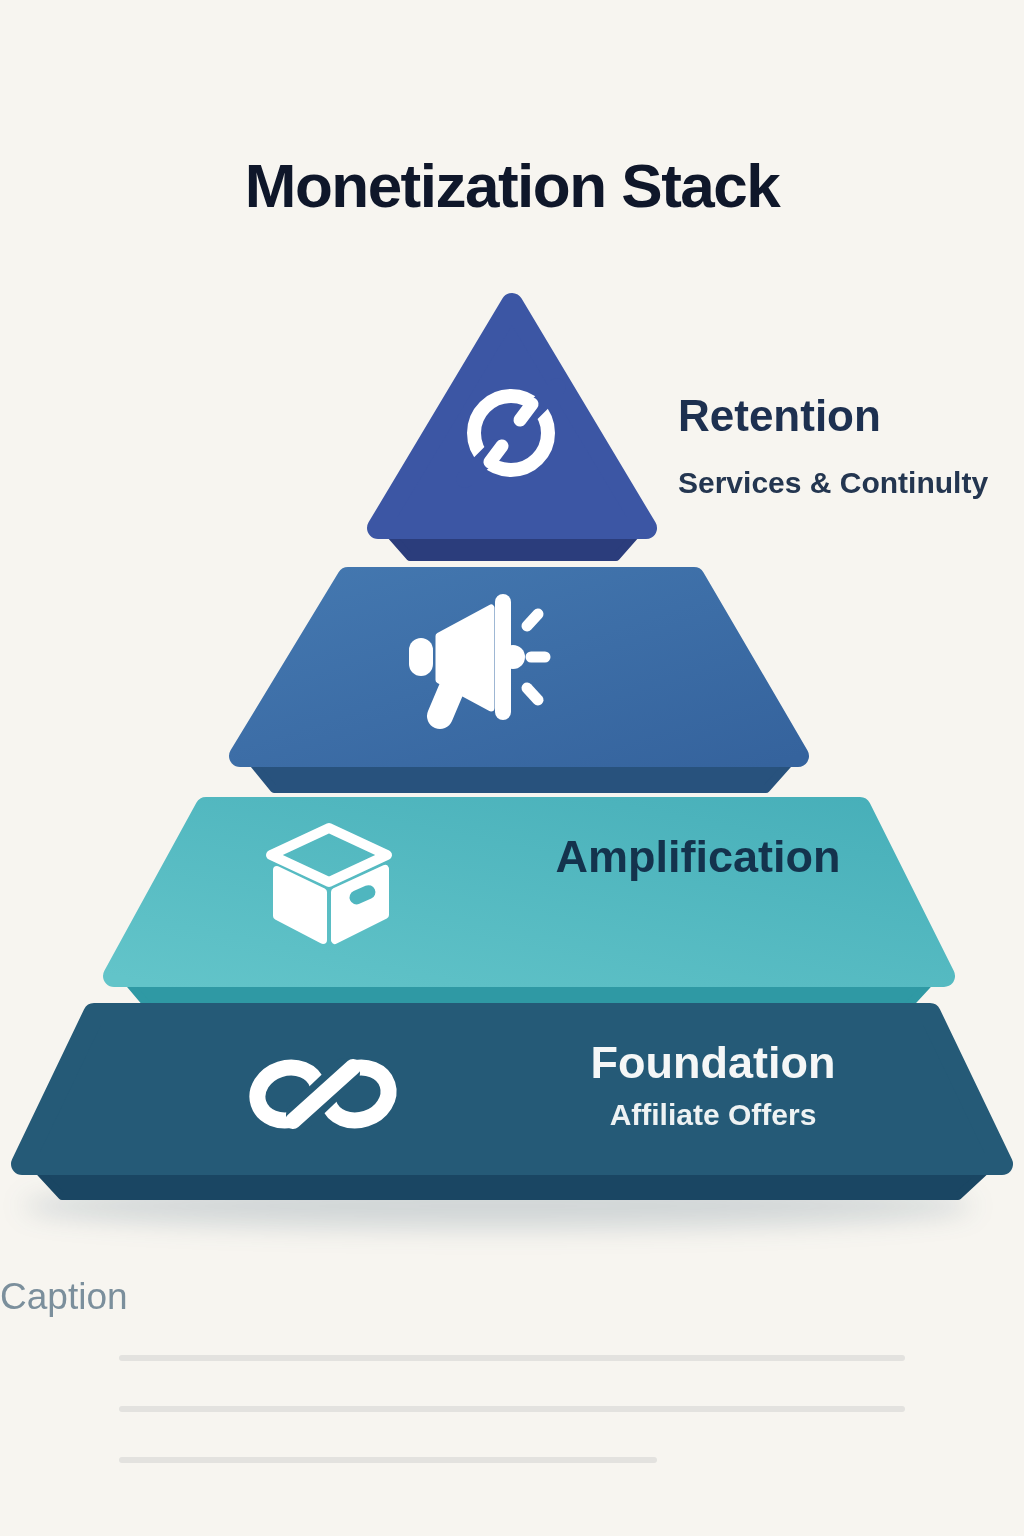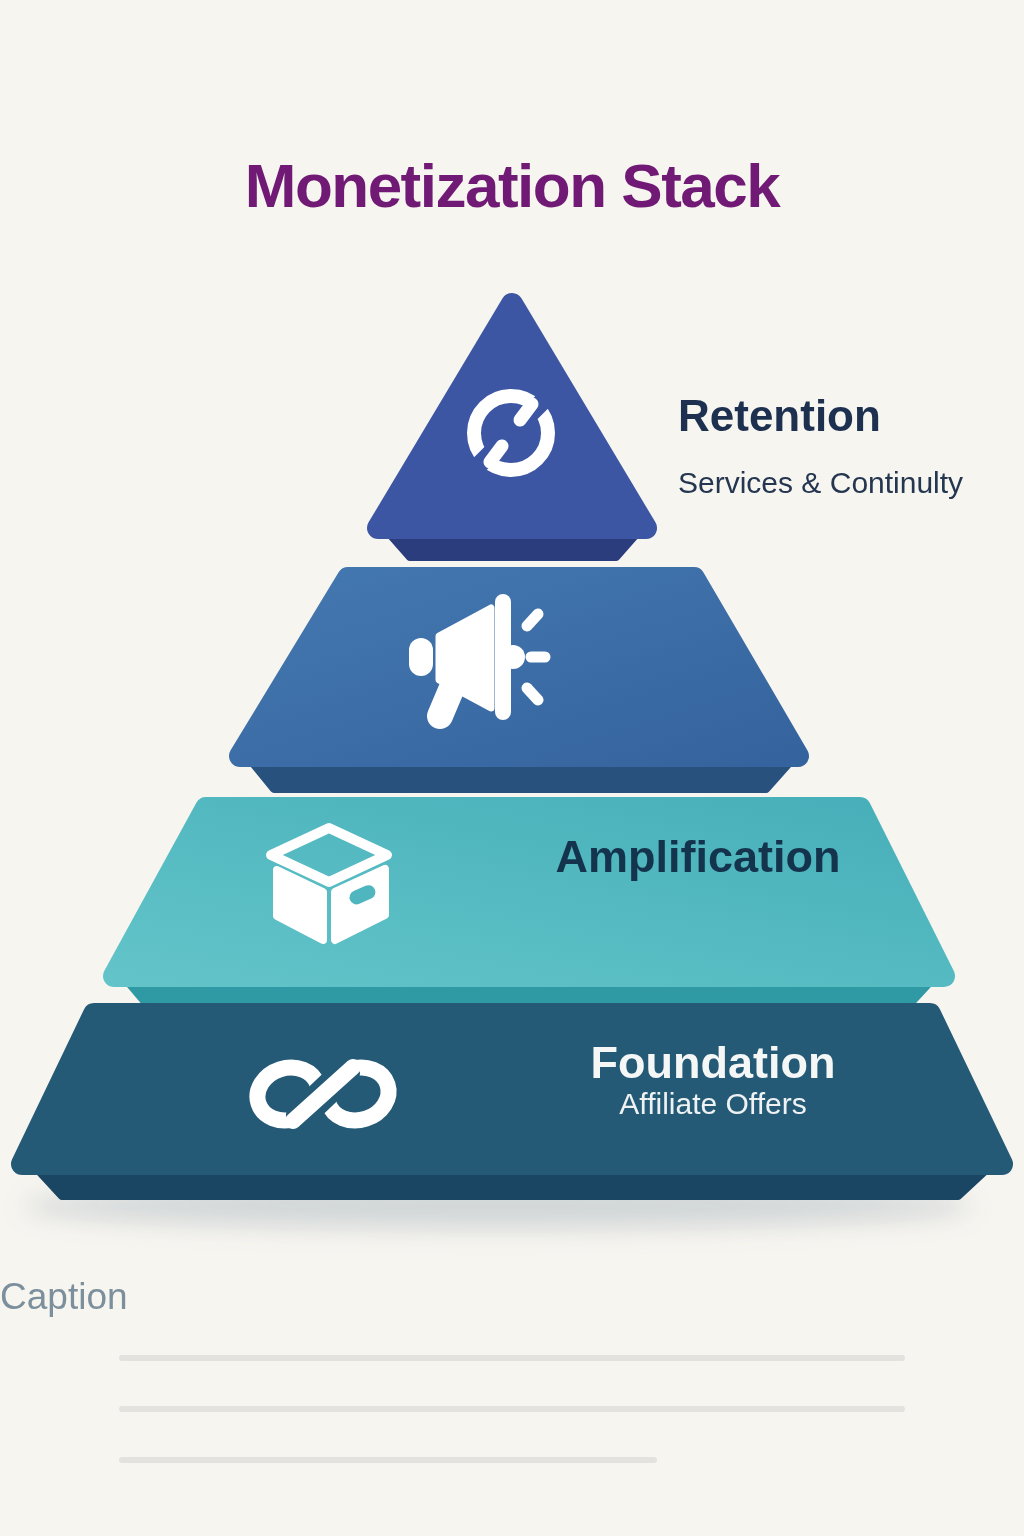--- a/index.html
+++ b/index.html
@@ -6,40 +6,40 @@
   body{
     width:1024px;height:1536px;
     position:relative;overflow:hidden;
     background:#f7f5f0;
     font-family:"Liberation Sans",sans-serif;
   }
   .page-title{
     position:absolute;top:150px;left:0;width:1024px;
     text-align:center;
     font-size:62px;font-weight:700;letter-spacing:-1.5px;
-    color:#701a75;
+    color:#0f172a;
   }
   .pyramid-svg{position:absolute;left:0;top:0;}
   .pyramid-shadow{
     position:absolute;left:22px;top:1184px;width:952px;height:44px;
     background:rgba(31,70,99,0.18);
     border-radius:50%;
     filter:blur(13px);
   }
   .tier-label{position:absolute;}
   .tier-label .t{font-weight:700;line-height:1;}
-  .tier-label .s{font-weight:400;line-height:1;}
+  .tier-label .s{font-weight:700;line-height:1;}
   .label-retention{left:678px;top:394px;width:340px;text-align:left;}
   .label-retention .t{font-size:44px;color:#1d3050;margin-bottom:30px;}
   .label-retention .s{font-size:30px;color:#243650;}
   .label-amplification{left:537px;top:834px;width:322px;text-align:center;}
   .label-amplification .t{font-size:45px;color:#14334d;margin-bottom:6px;}
   .label-amplification .s{font-size:30px;color:#1b3a53;font-weight:600;}
   .label-foundation{left:552px;top:1040px;width:322px;text-align:center;}
-  .label-foundation .t{font-size:45px;color:#f5f7f7;margin-bottom:4px;}
+  .label-foundation .t{font-size:45px;color:#f5f7f7;margin-bottom:15px;}
   .label-foundation .s{font-size:30px;color:#eef2f3;}
   .caption{
     position:absolute;top:1276px;left:0;width:1024px;
     text-align:left;font-size:37px;font-weight:500;color:#7b8f9c;
   }
   .ph-line{
     position:absolute;left:119px;height:6px;border-radius:3px;
     background:#e3e2df;
   }
   .ph-line.l1{top:1355px;width:786px;}

